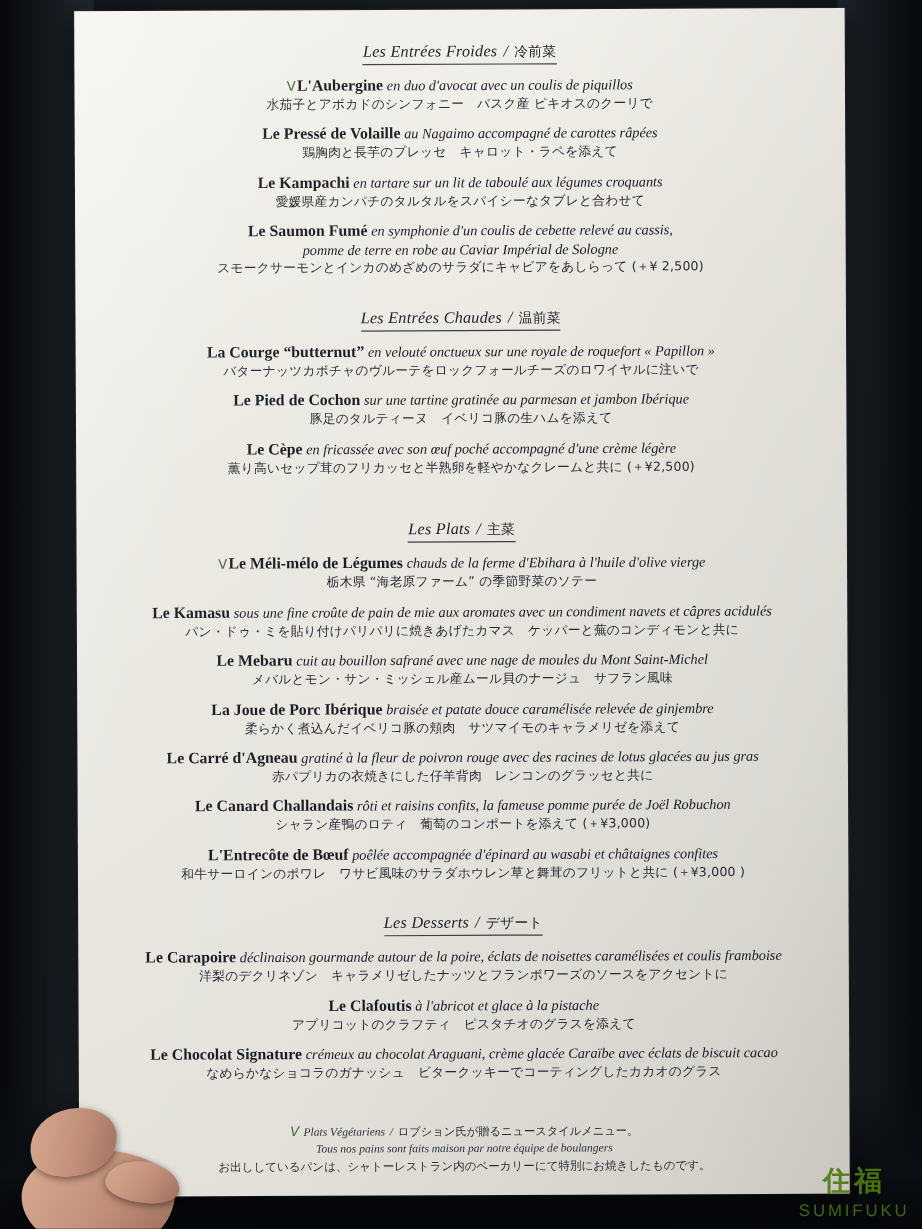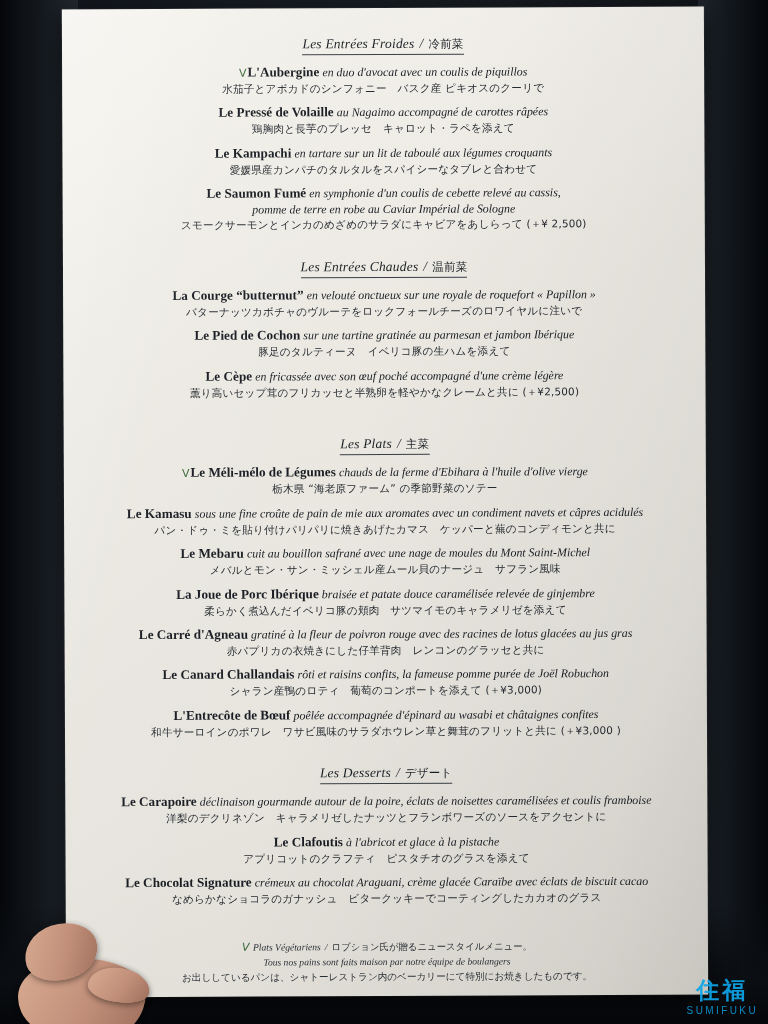--- a/index.html
+++ b/index.html
@@ -172,33 +172,33 @@
     width: 62px; height: 34px;
     transform: rotate(8deg);
   }
 
   
   #watermark {
     position: absolute;
     right: 10px;
     bottom: 8px;
     text-align: center;
-    color: #0ea5e9;
+    color: #4d7c0f;
     opacity: 0.92;
   }
   #watermark-kanji {
     font-family: "DejaVu Sans", sans-serif;
     font-size: 23px;
     font-weight: bold;
     letter-spacing: 3px;
     line-height: 1;
   }
   #watermark-roman {
     font-family: "Liberation Sans", sans-serif;
-    font-size: 10px;
+    font-size: 14px;
     letter-spacing: 2.4px;
     margin-top: 3px;
     opacity: 0.9;
   }
 </style>
 </head>
 <body>
 
 <div id="backdrop"></div>
 <div id="backdrop-left-panel"></div>

